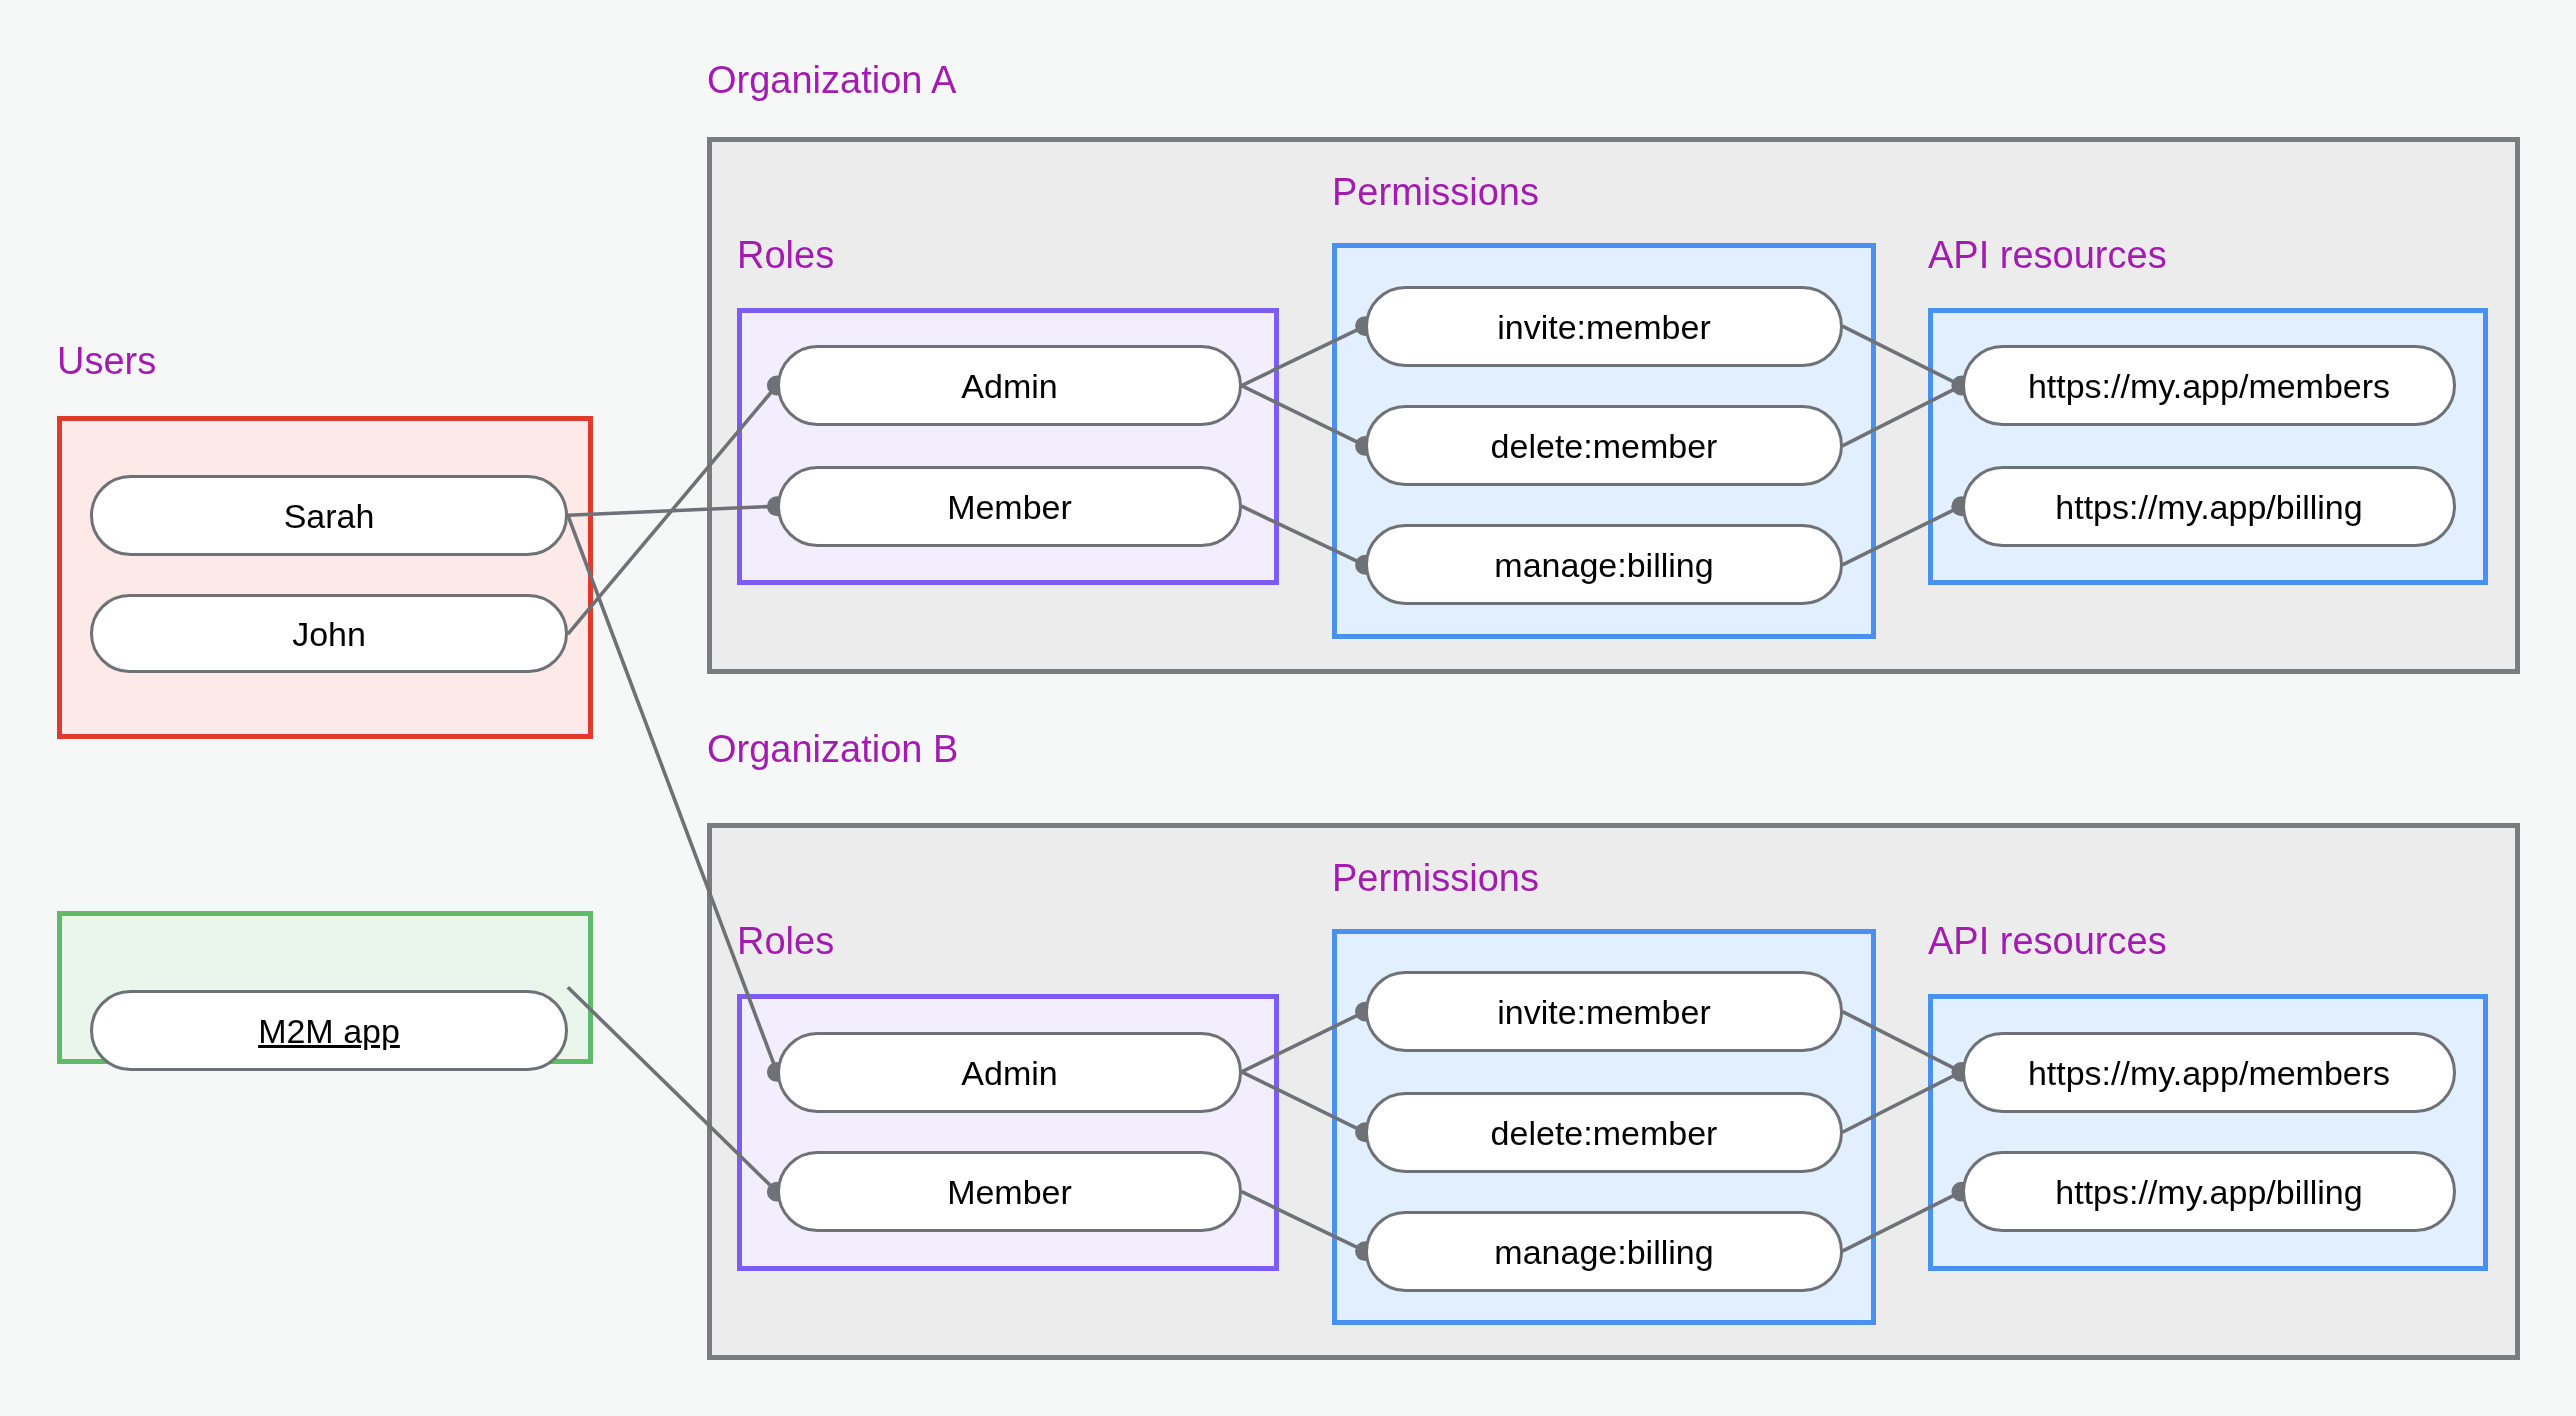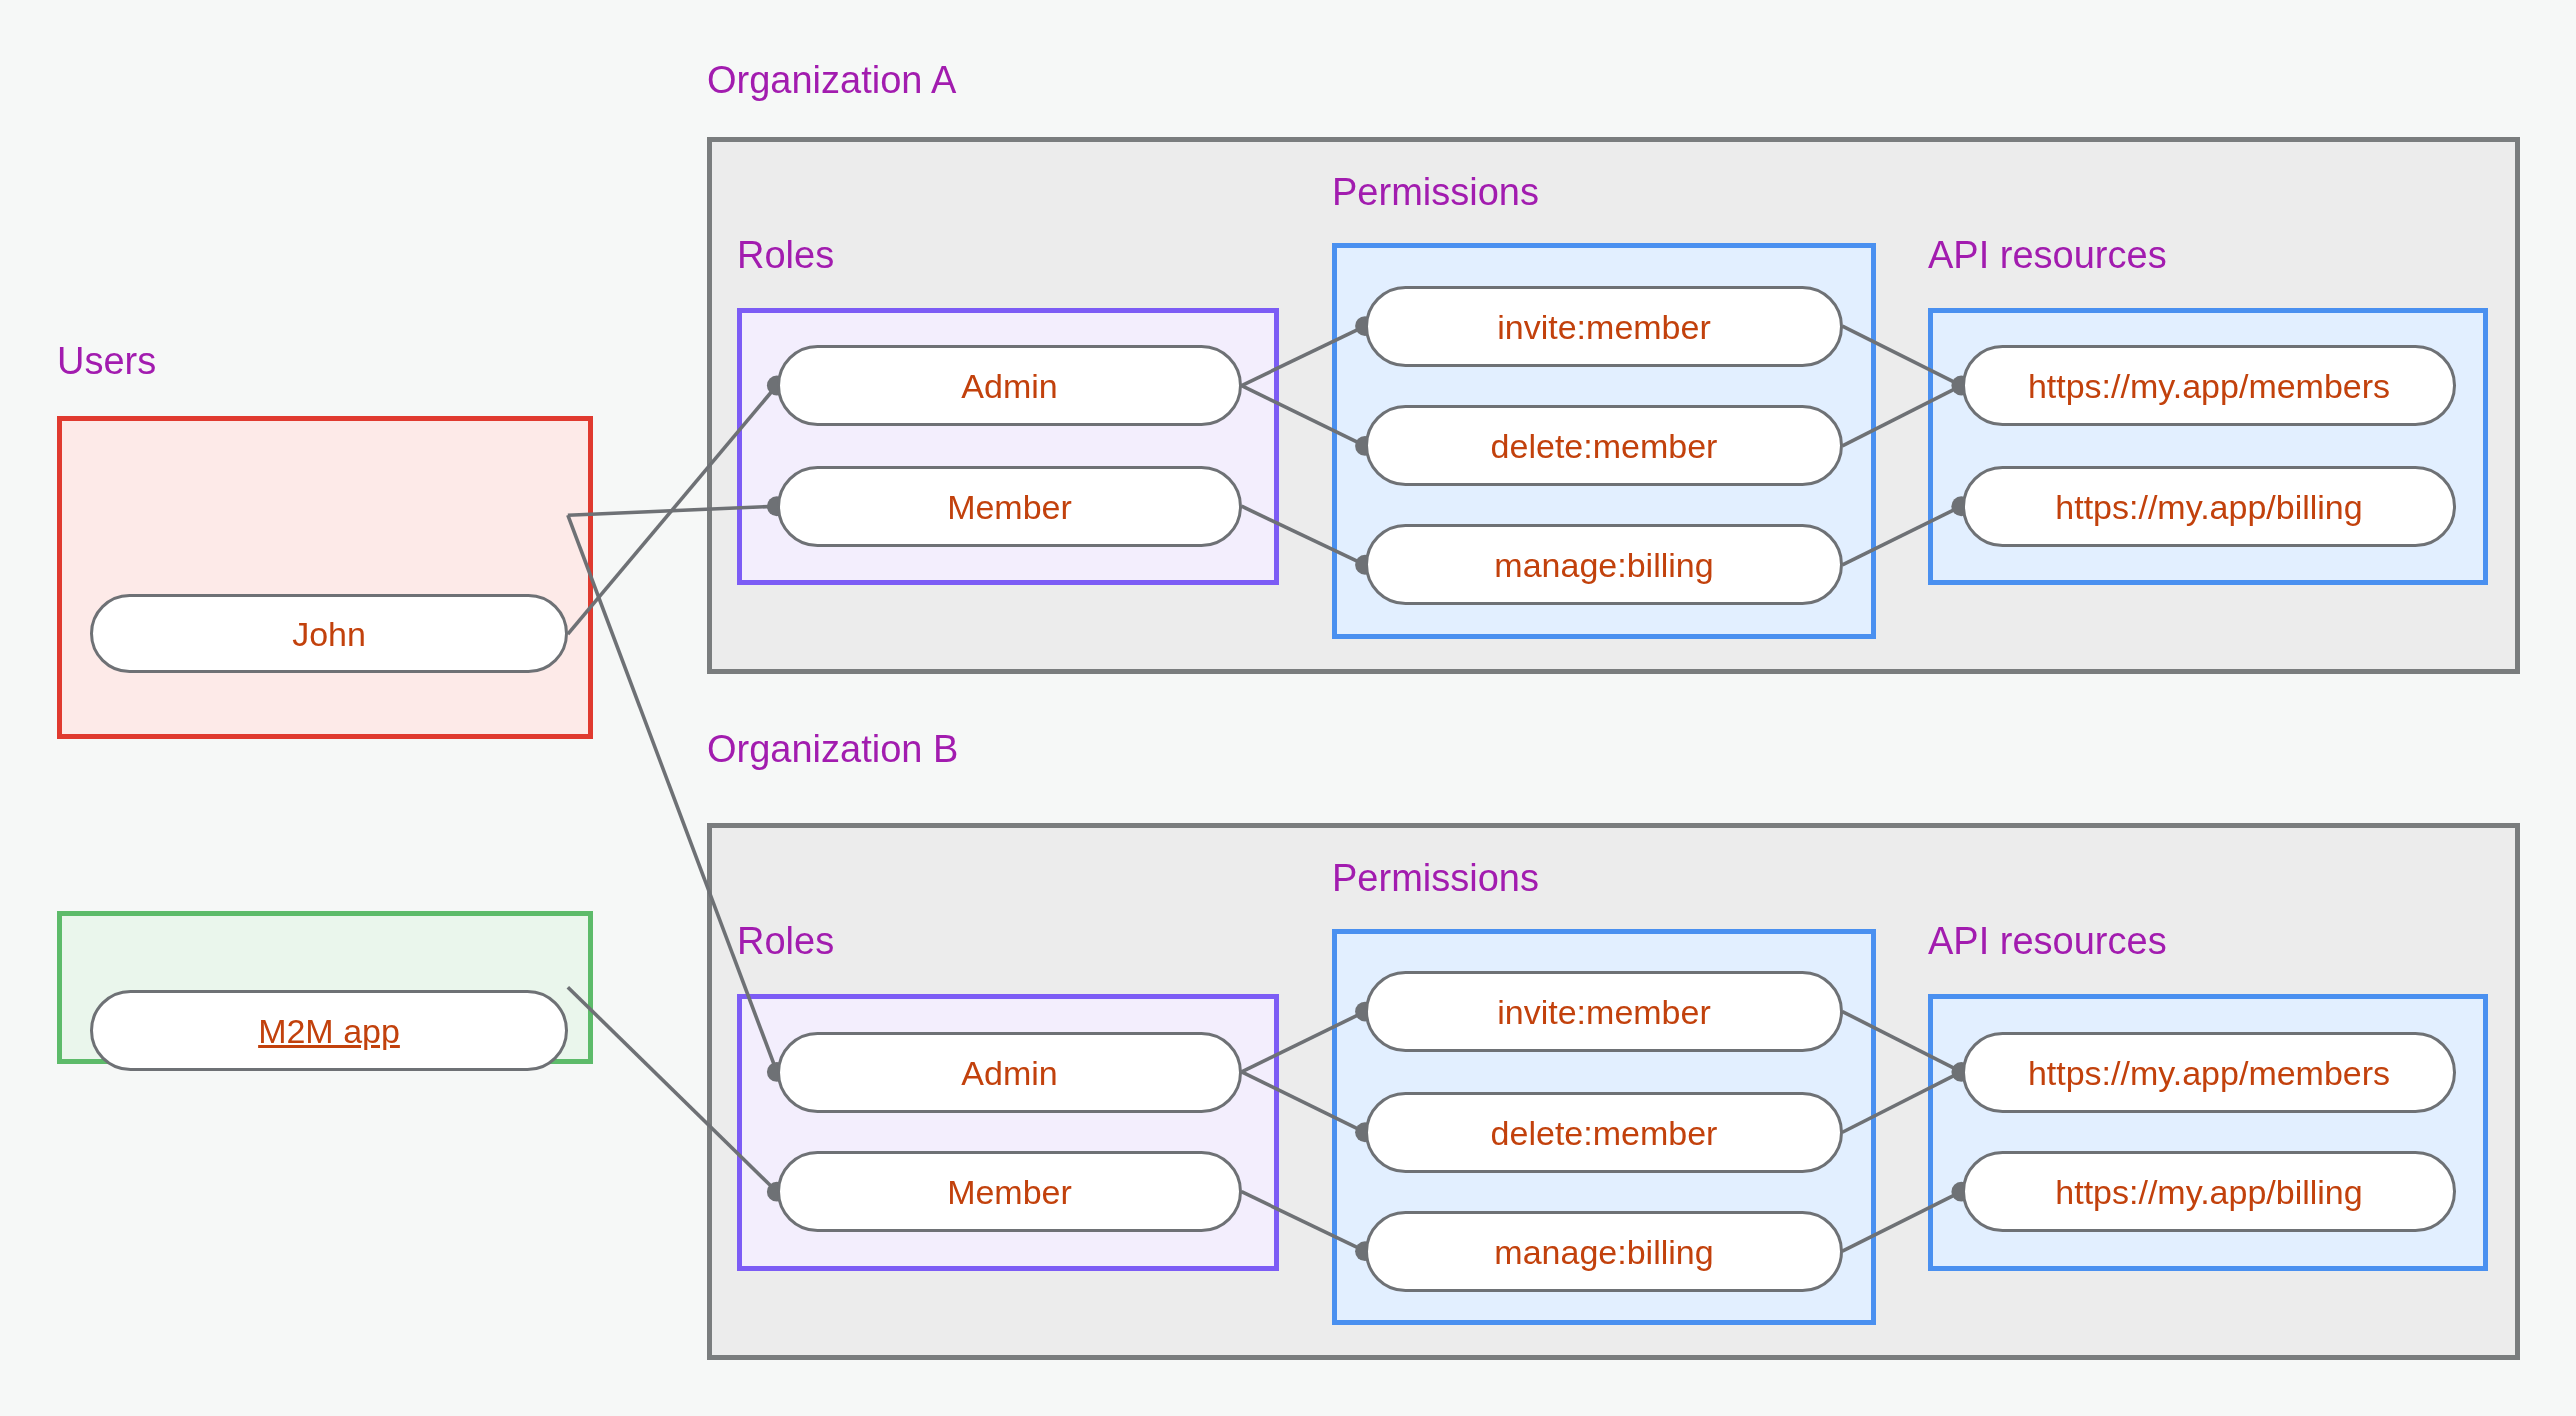--- a/index.html
+++ b/index.html
@@ -34,21 +34,21 @@
   
   .pill{
     position:absolute;
     box-sizing:border-box;
     background:#ffffff;
     border:3.6px solid #6e7175;
     border-radius:900px;
     display:flex;
     align-items:center;
     justify-content:center;
-    color:#c2410c;
+    color:#000000;
     font-size:34px;
     line-height:1;
     white-space:nowrap;
     text-align:center;
   }
 
   
   #edges{position:absolute;left:0;top:0;width:2576px;height:1416px;pointer-events:none;}
   .edge{stroke:#6e7175;stroke-width:4;fill:none;}
   .edge-dot{fill:#6e7175;}
@@ -114,20 +114,21 @@
     <circle class="edge-dot" cx="2177" cy="428" r="11"></circle>
     <circle class="edge-dot" cx="2177" cy="562" r="11"></circle>
 
     <circle class="edge-dot" cx="1515" cy="1123" r="11"></circle>
     <circle class="edge-dot" cx="1515" cy="1257" r="11"></circle>
     <circle class="edge-dot" cx="1515" cy="1389" r="11"></circle>
     <circle class="edge-dot" cx="2177" cy="1190" r="11"></circle>
     <circle class="edge-dot" cx="2177" cy="1323" r="11"></circle>
   </svg>
 
+  <div class="pill layer-pills" style="left:90px;top:475px;width:478px;height:81px;">Sarah</div>
   <div class="pill layer-pills" style="left:90px;top:594px;width:478px;height:79px;">John</div>
 
   <div class="pill layer-pills" style="left:90px;top:990px;width:478px;height:81px;text-decoration:underline;">M2M app</div>
 
   <div class="pill layer-pills" style="left:777px;top:345px;width:465px;height:81px;">Admin</div>
   <div class="pill layer-pills" style="left:777px;top:466px;width:465px;height:81px;">Member</div>
 
   <div class="pill layer-pills" style="left:1365px;top:286px;width:478px;height:81px;">invite:member</div>
   <div class="pill layer-pills" style="left:1365px;top:405px;width:478px;height:81px;">delete:member</div>
   <div class="pill layer-pills" style="left:1365px;top:524px;width:478px;height:81px;">manage:billing</div>

